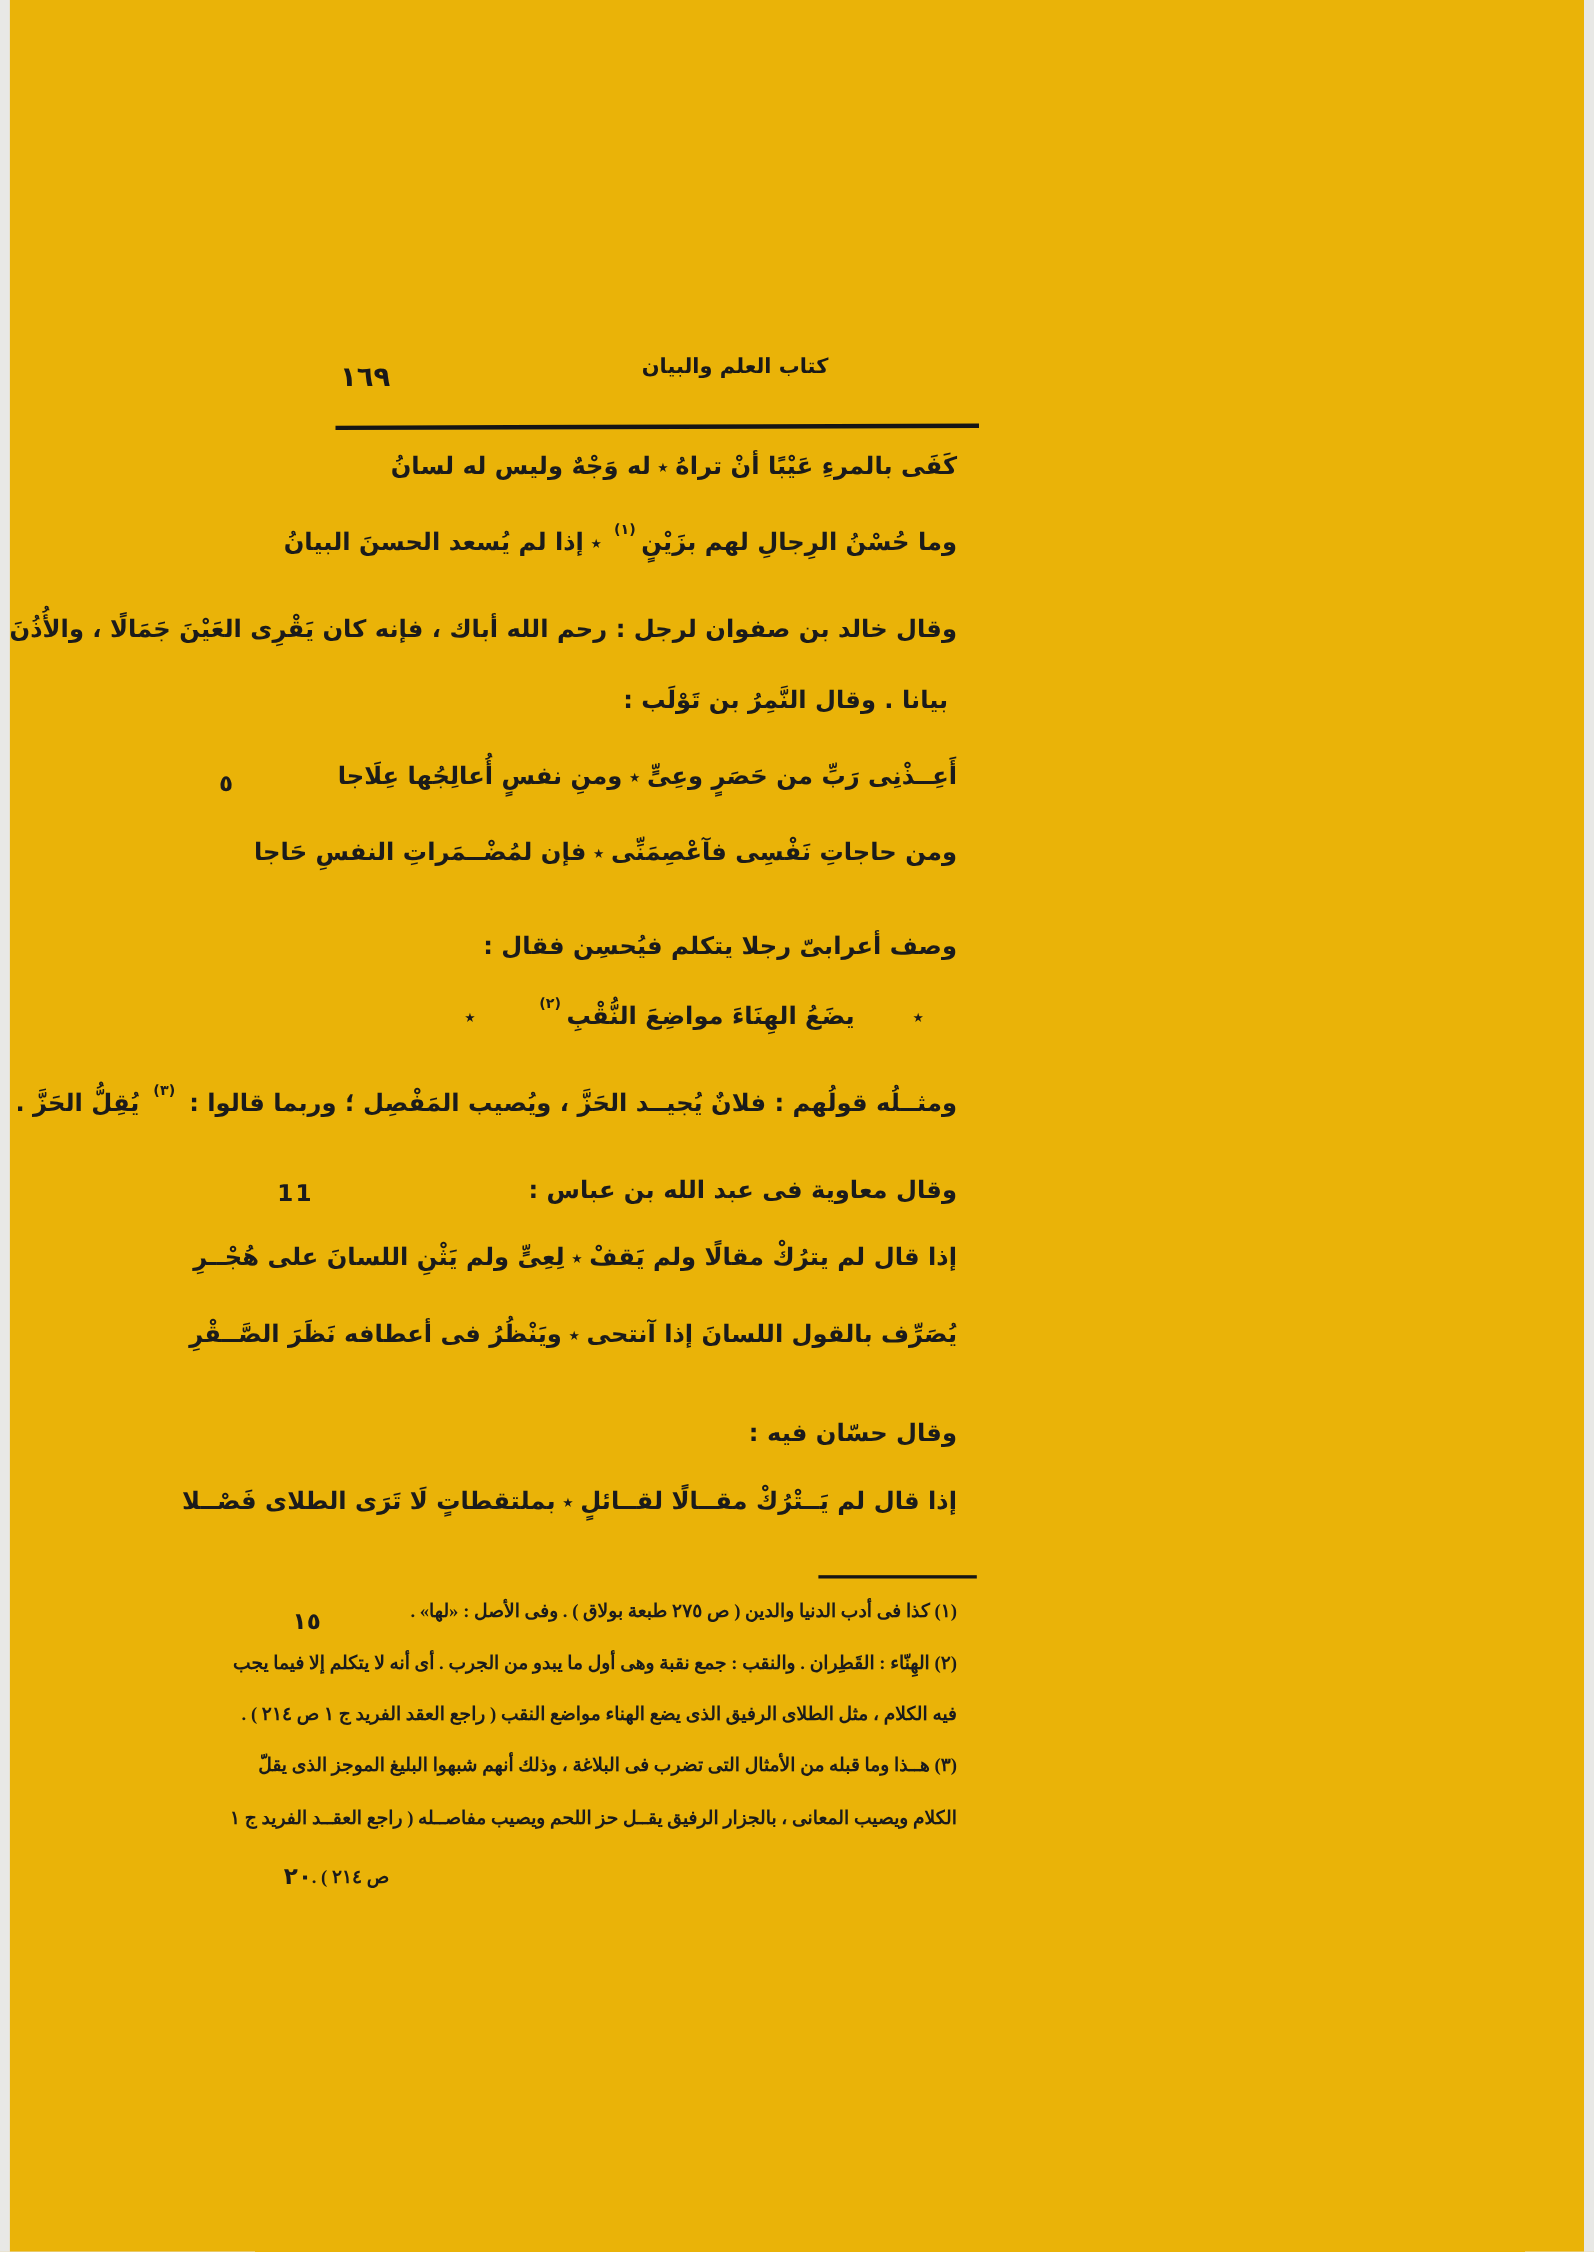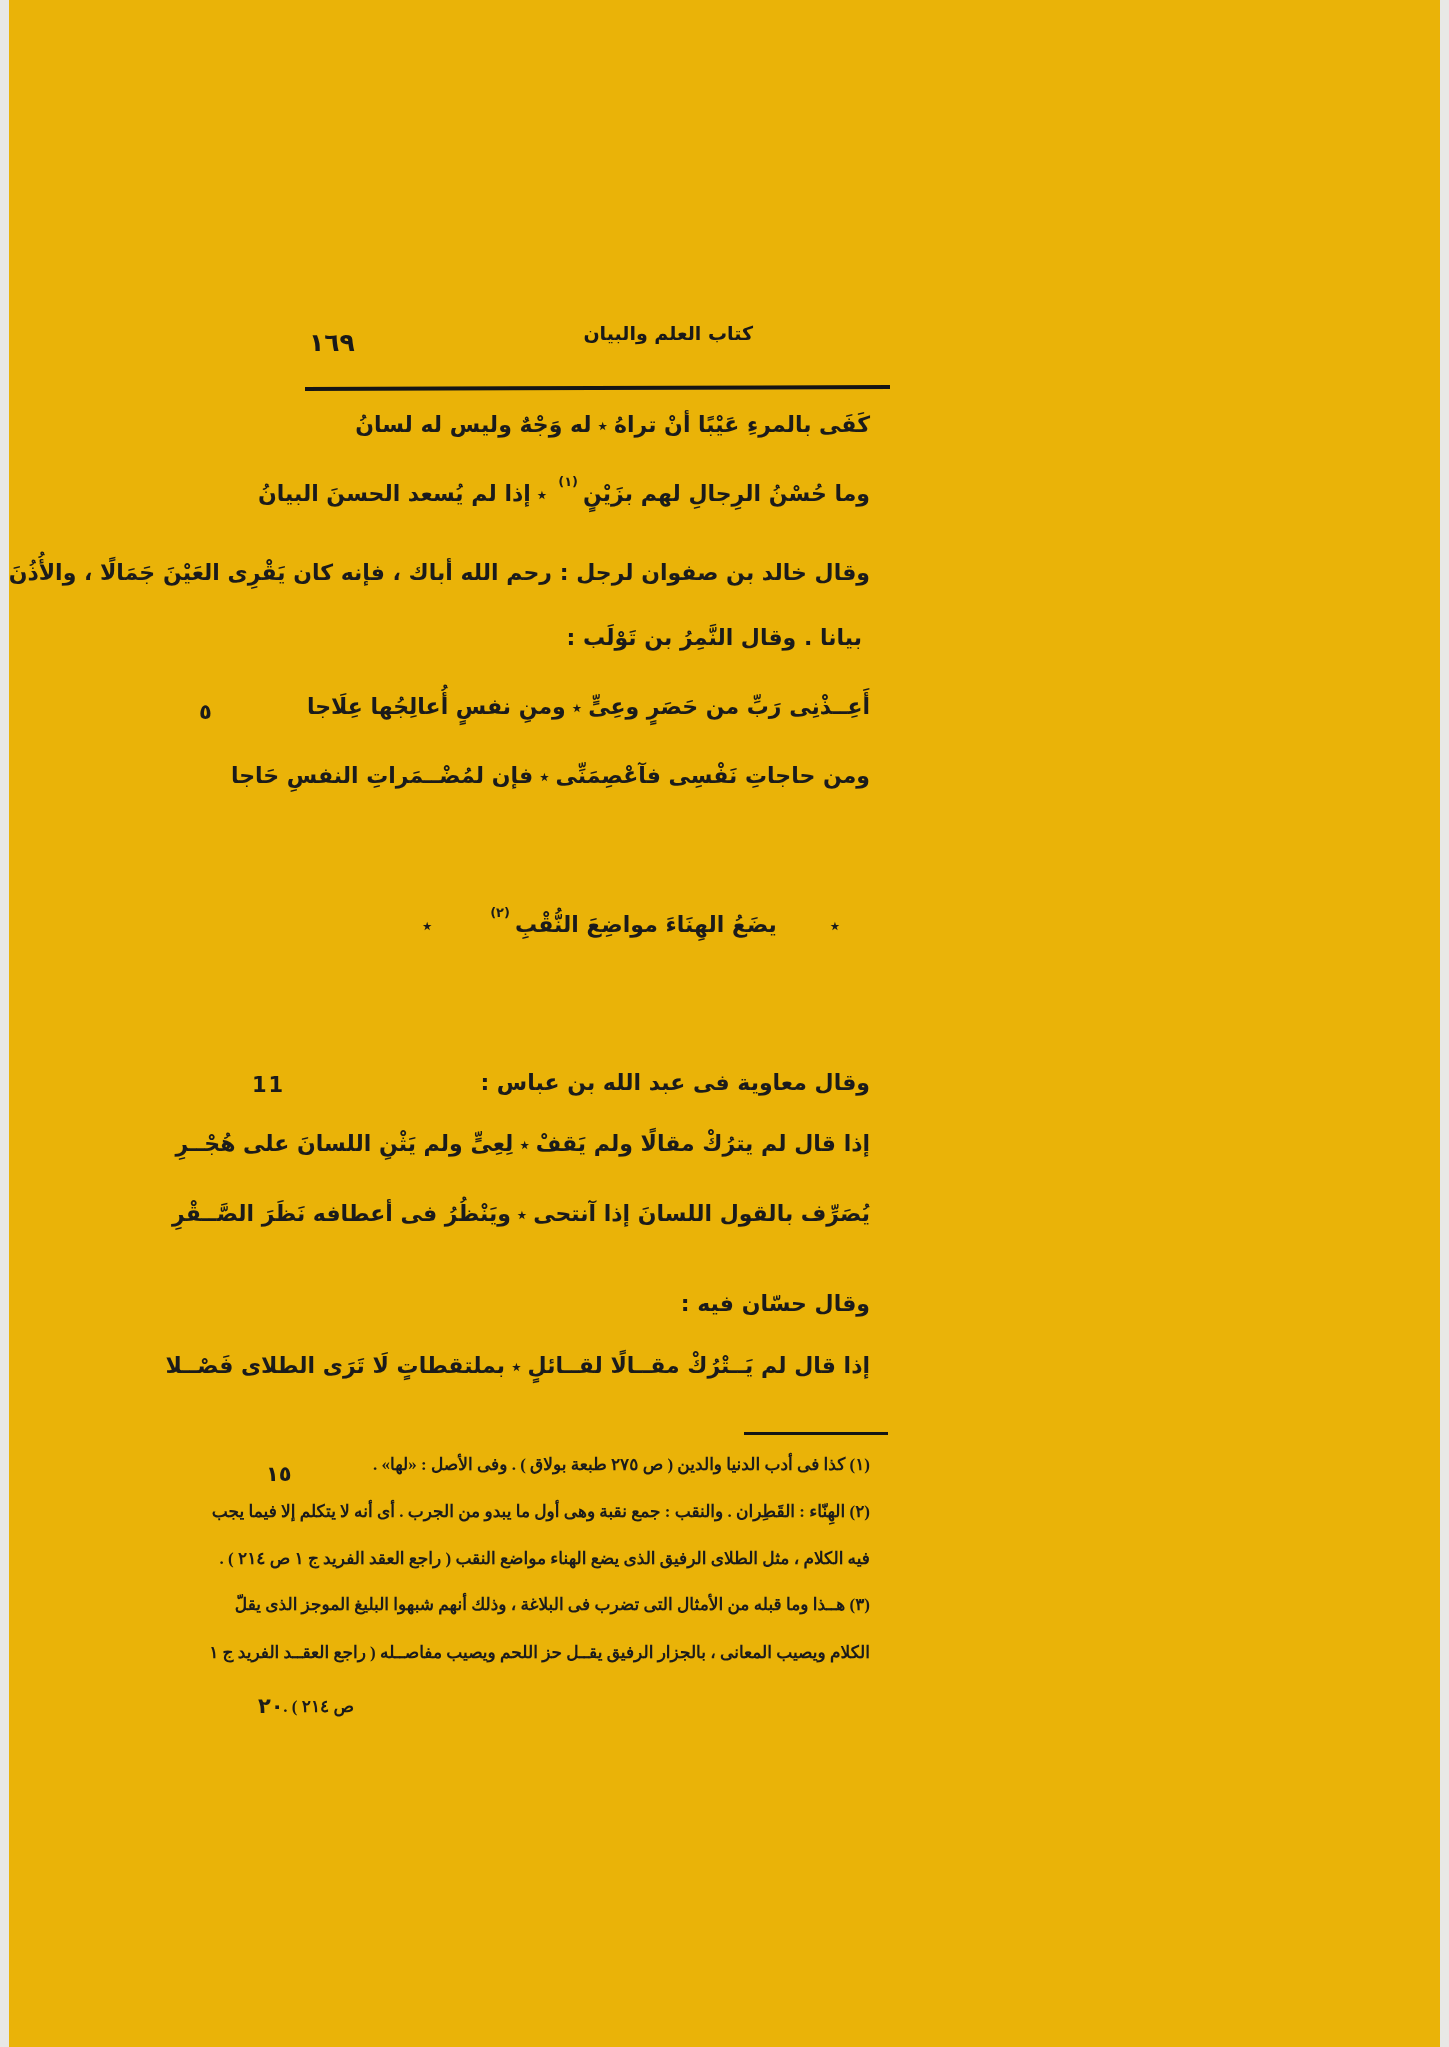--- a/index.html
+++ b/index.html
@@ -100,30 +100,36 @@
     <span class="sep">٭</span>
     <span>ومنِ نفسٍ أُعالِجُها عِلَاجا</span>
   </div>
 
   <div class="txt verse l5">
     <span>ومن حاجاتِ نَفْسِى فآعْصِمَنِّى</span>
     <span class="sep">٭</span>
     <span>فإن لمُضْــمَراتِ النفسِ حَاجا</span>
   </div>
 
+  <div class="txt l6">وصف أعرابىّ رجلا يتكلم فيُحسِن فقال :</div>
 
   <div class="txt verse l7">
     <span class="sep">٭</span>
     <span class="hemi-group">
       <span>يضَعُ الهِنَاءَ مواضِعَ النُّقْبِ</span>
       <span class="marker">(٢)</span>
     </span>
     <span class="sep">٭</span>
   </div>
 
+  <div class="txt l8">
+    <span>ومثــلُه قولُهم : فلانٌ يُجيــد الحَزَّ ، ويُصيب المَفْصِل ؛ وربما قالوا :</span>
+    <span class="marker">(٣)</span>
+    <span>يُقِلُّ الحَزَّ .</span>
+  </div>
 
   <div class="txt l9">وقال معاوية فى عبد الله بن عباس :</div>
 
   <div class="txt verse l10">
     <span>إذا قال لم يترُكْ مقالًا ولم يَقفْ</span>
     <span class="sep">٭</span>
     <span>لِعِىٍّ ولم يَثْنِ اللسانَ على هُجْــرِ</span>
   </div>
 
   <div class="txt verse l11">

